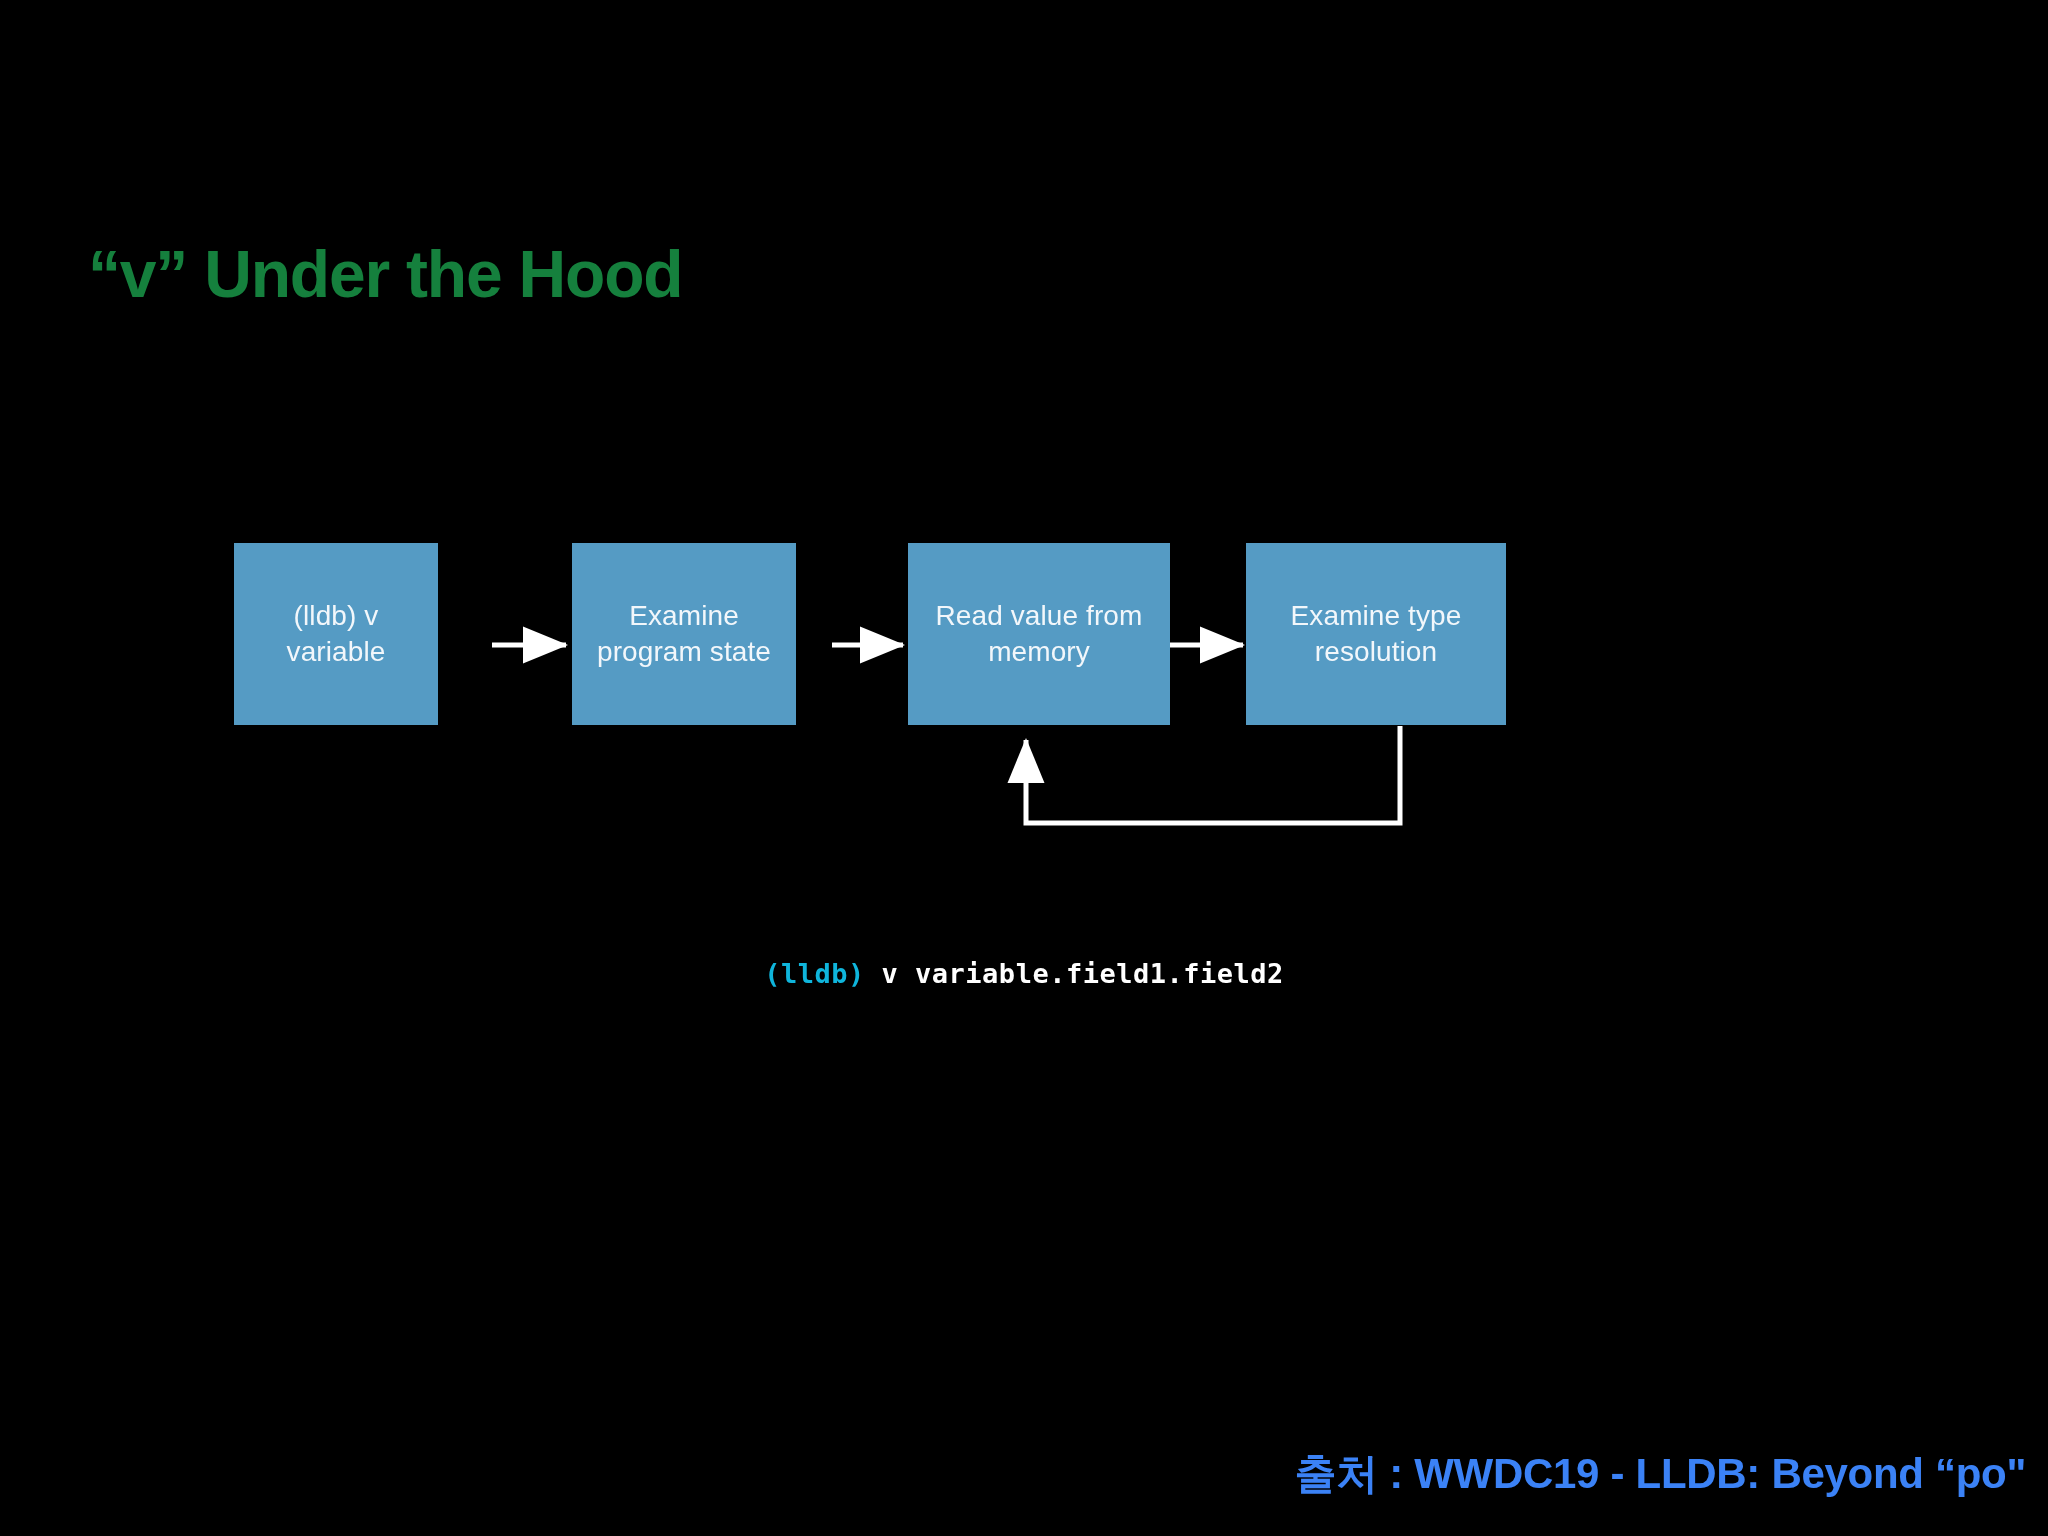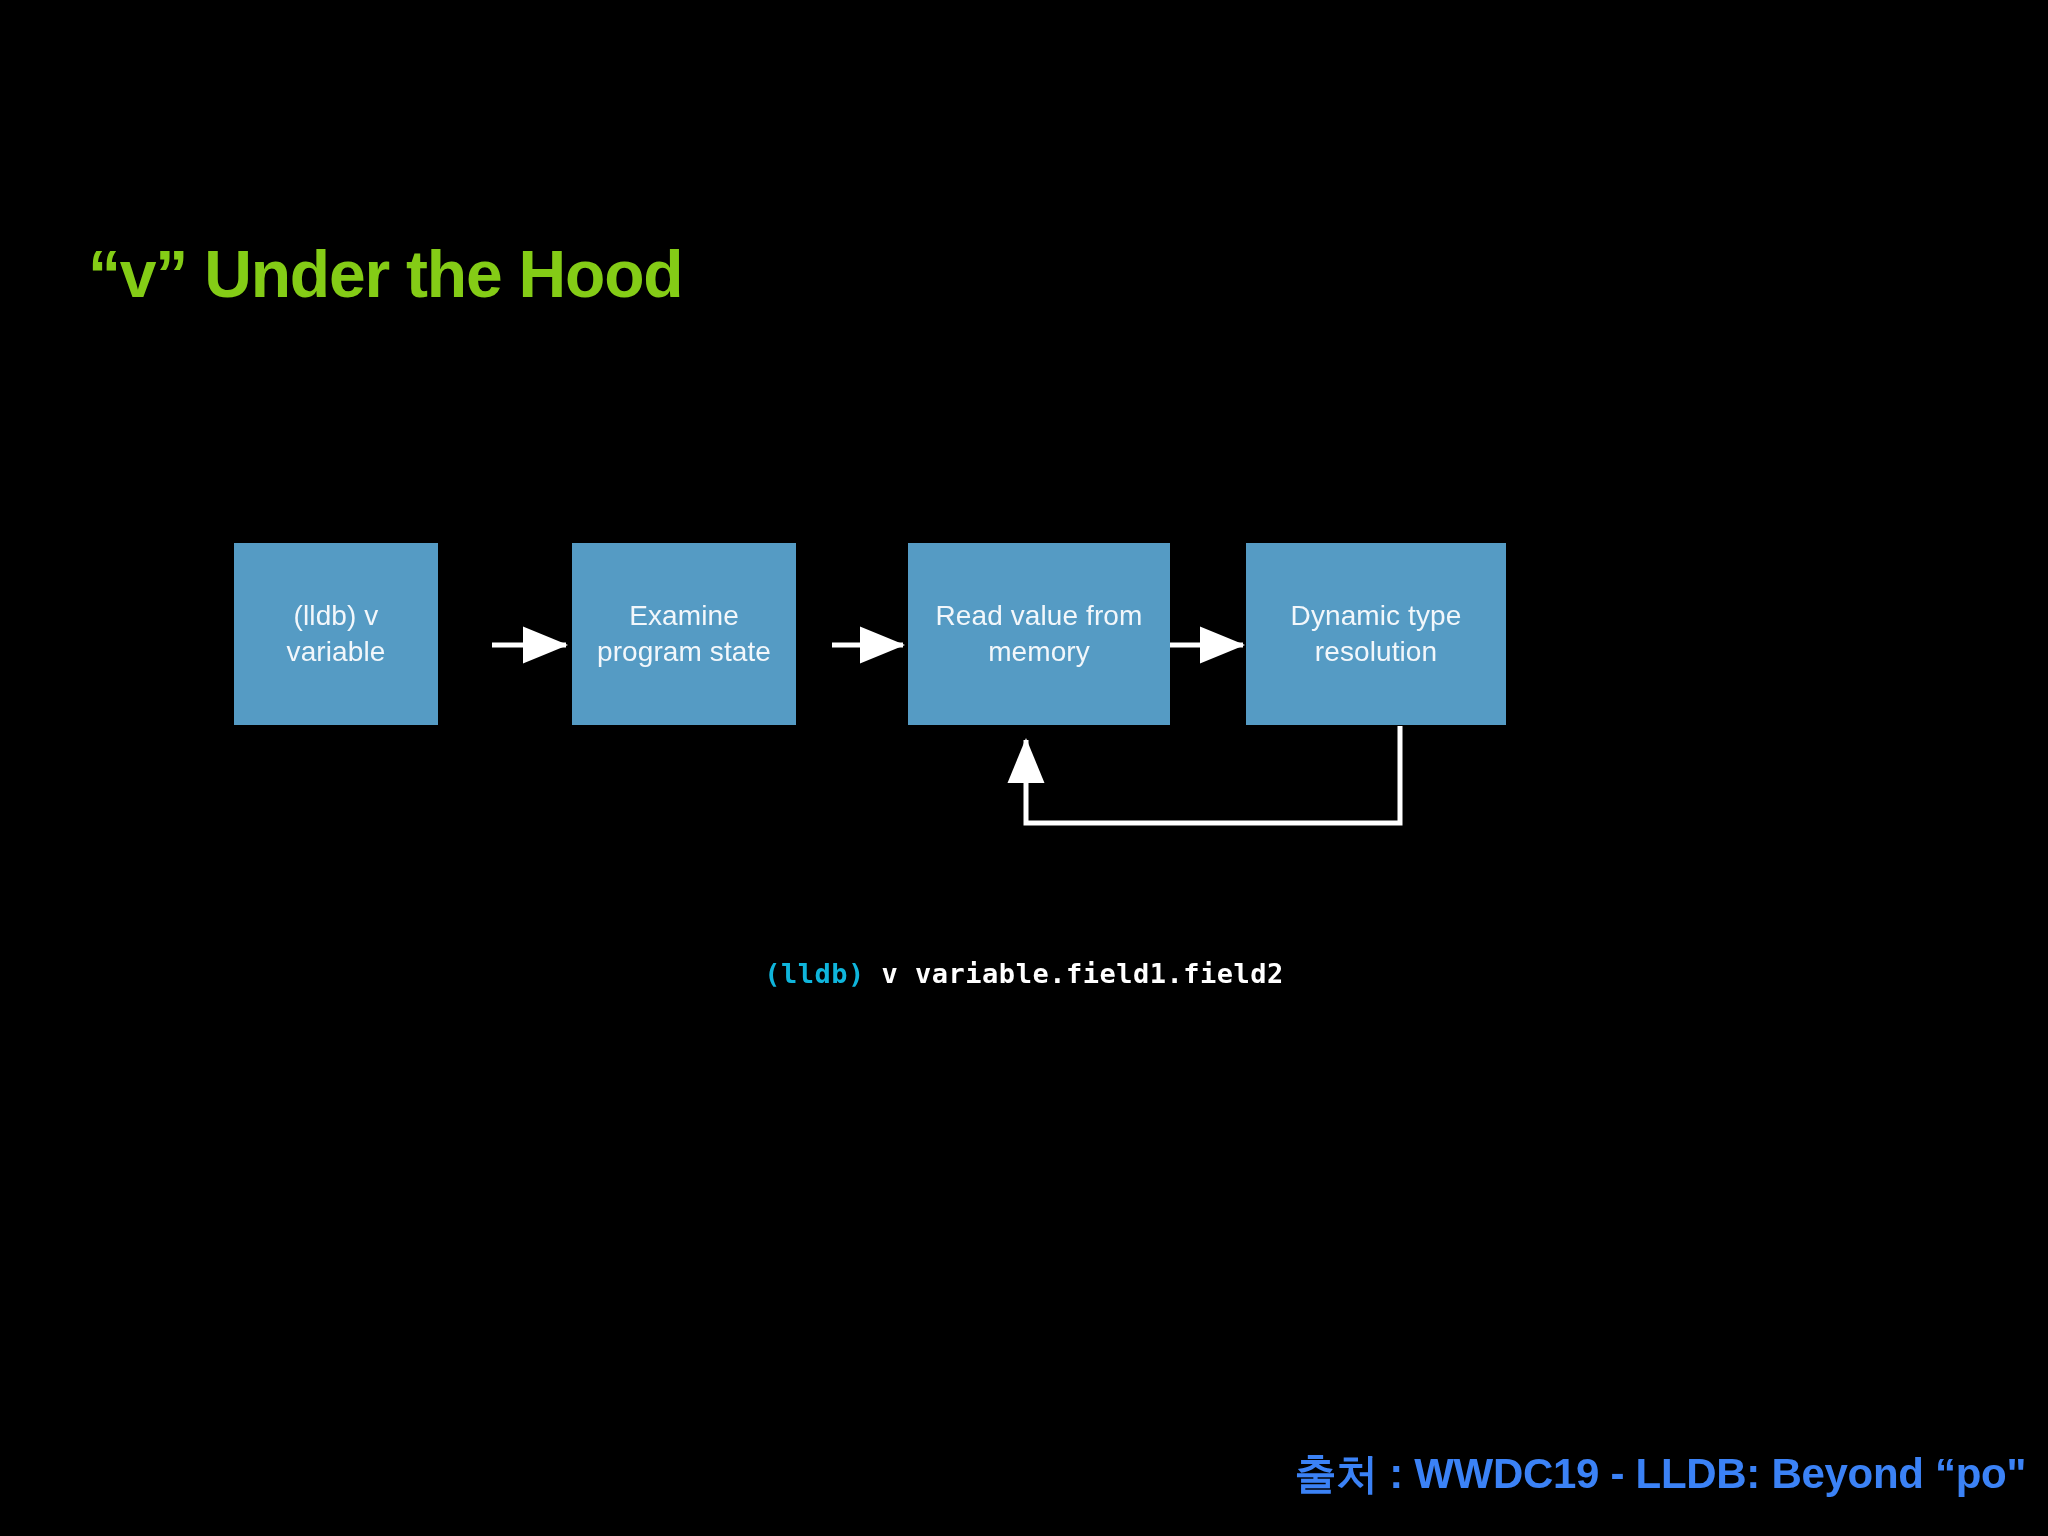--- a/index.html
+++ b/index.html
@@ -24,21 +24,21 @@
   }
 
   
   .slide-title {
     position: absolute;
     left: 88px;
     top: 238px;
     font-size: 66px;
     font-weight: 700;
     letter-spacing: -1.2px;
-    color: #84cc16;
+    color: #15803d;
     line-height: 1.12;
     white-space: nowrap;
   }
 
   
   .flow {
     position: absolute;
     left: 0;
     top: 0;
     width: 2048px;
@@ -142,21 +142,21 @@
 
     <div class="flow-box" style="left:908px; top:543px; width:262px; height:182px;">
       <span>
         <span>Read value from</span>
         <span class="line2">memory</span>
       </span>
     </div>
 
     <div class="flow-box" style="left:1246px; top:543px; width:260px; height:182px;">
       <span>
-        <span>Dynamic type</span>
+        <span>Examine type</span>
         <span class="line2">resolution</span>
       </span>
     </div>
 
   </div>
 
   <div class="code-line"><span class="code-prompt">(lldb)</span><span class="code-command"> v variable.field1.field2</span></div>
 
   <div class="footer-source">출처 : WWDC19 - LLDB: Beyond “po"</div>
 

